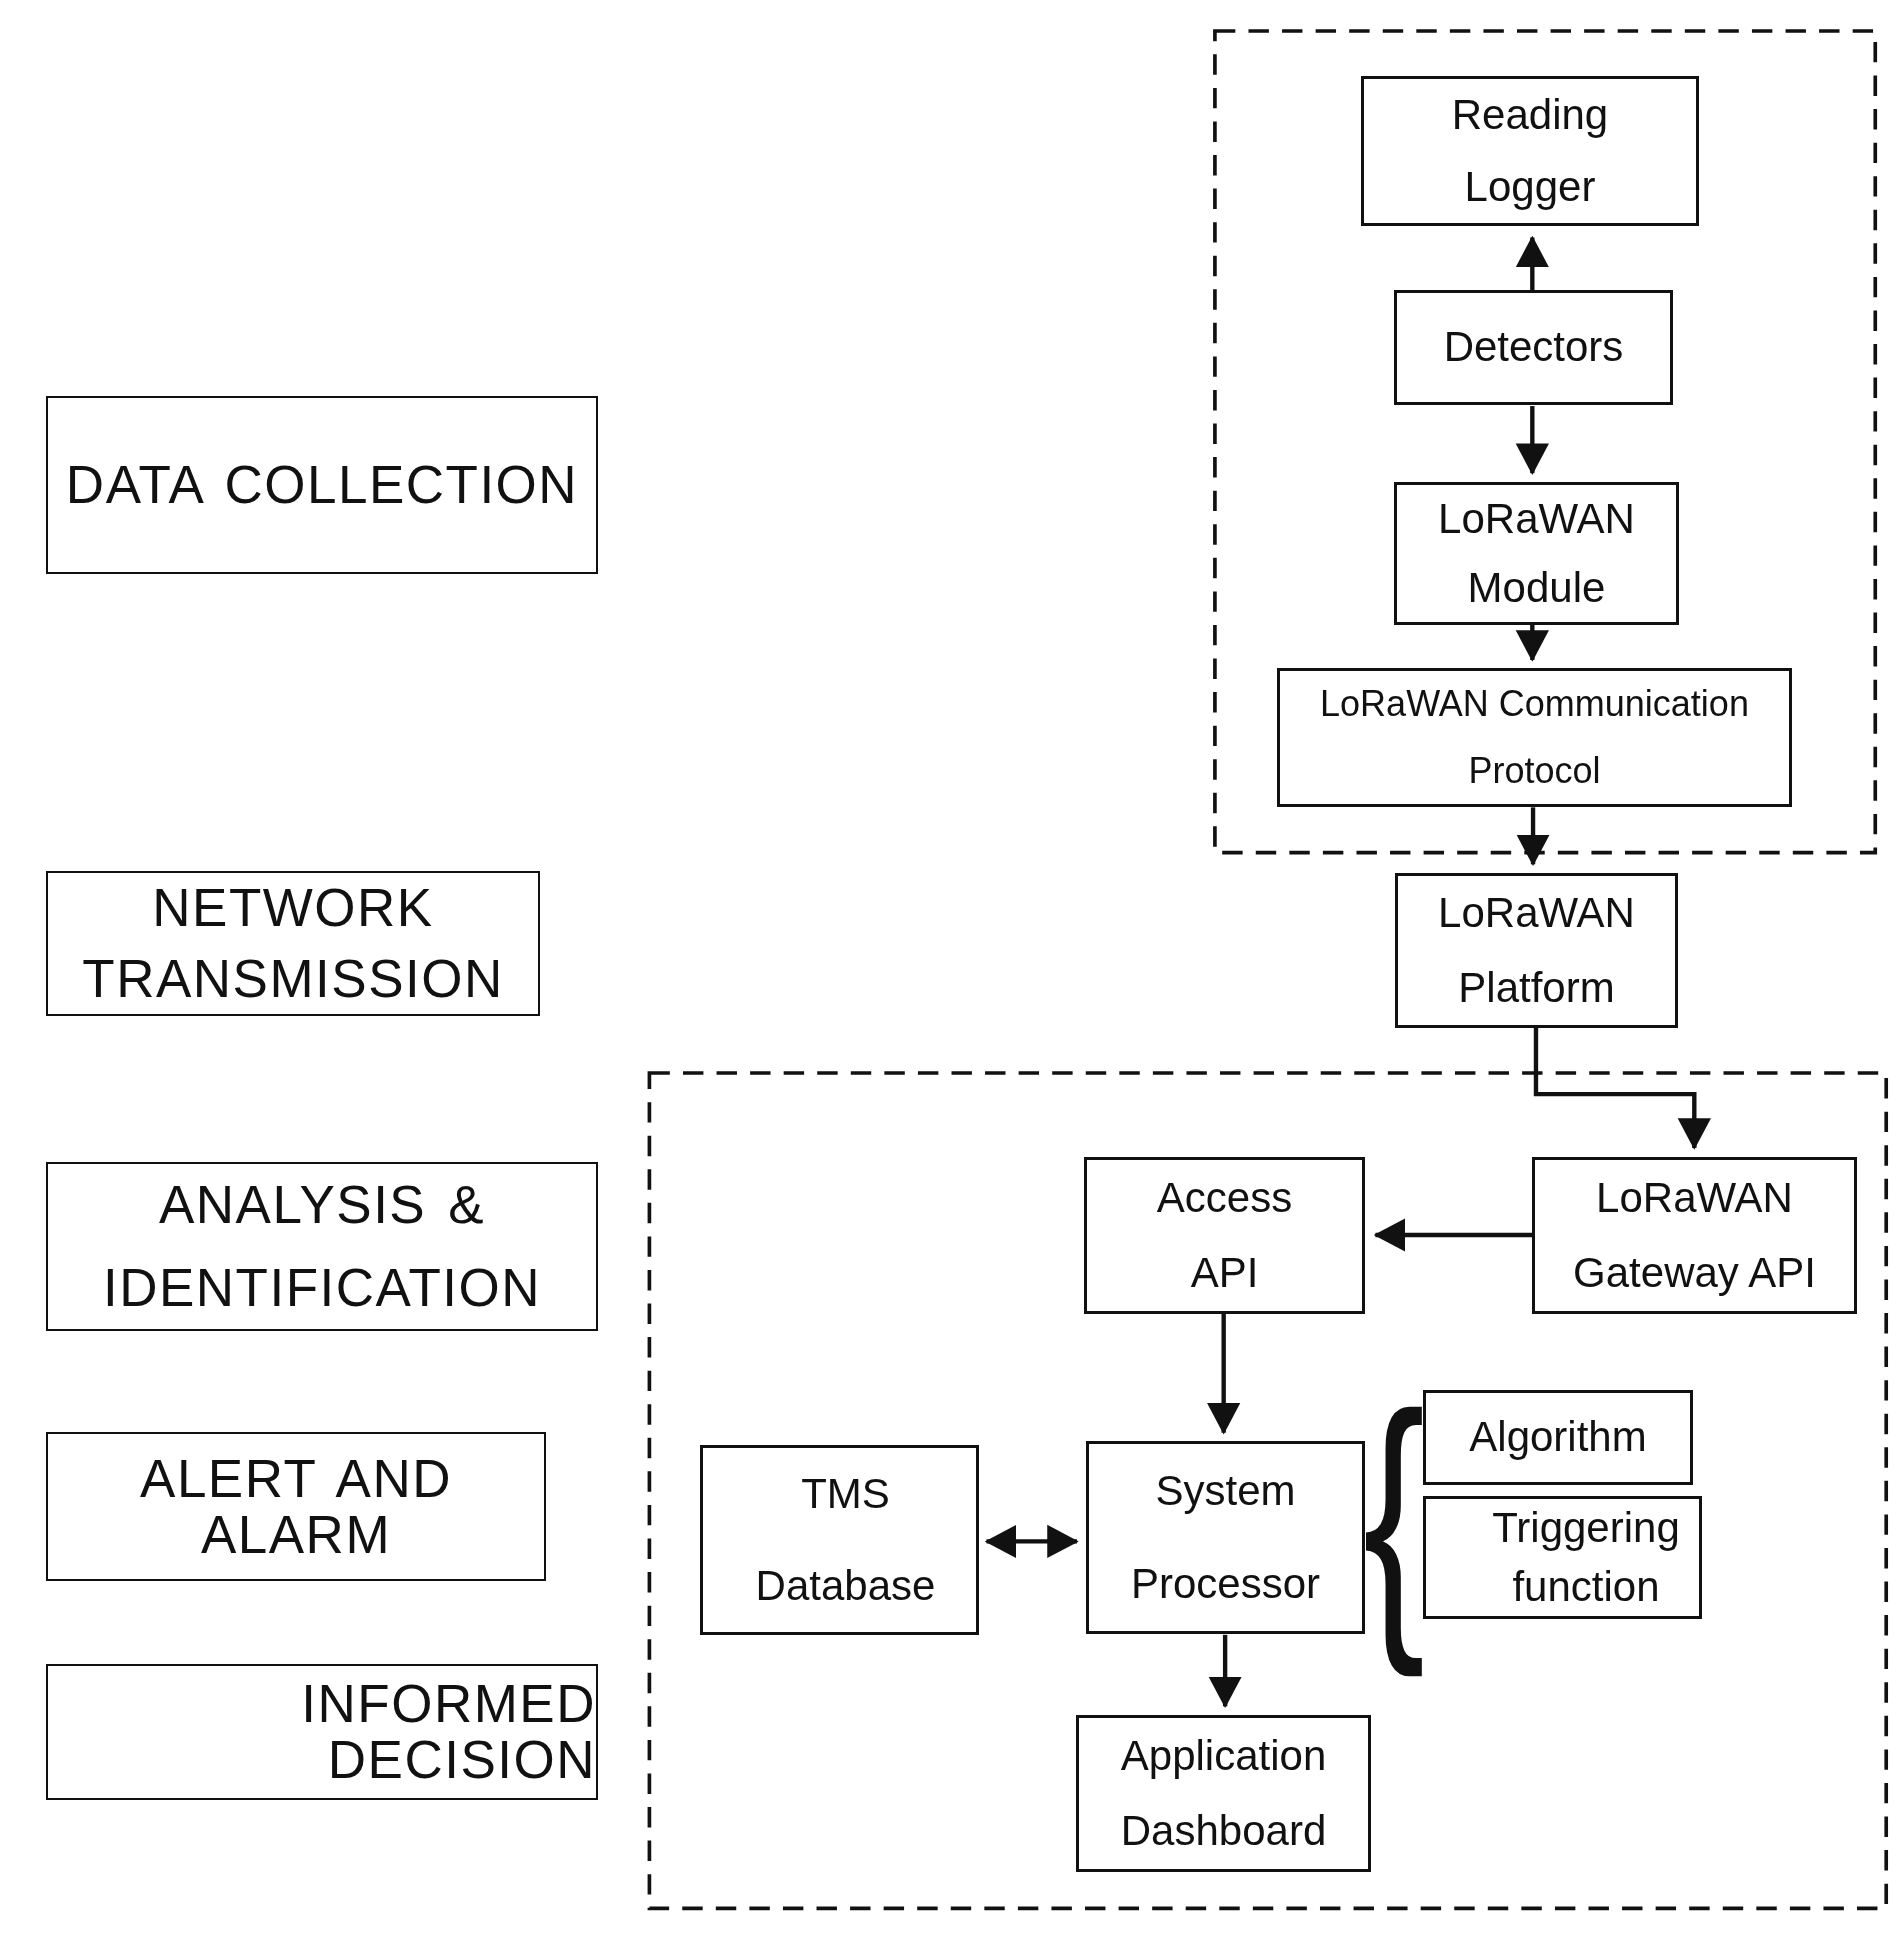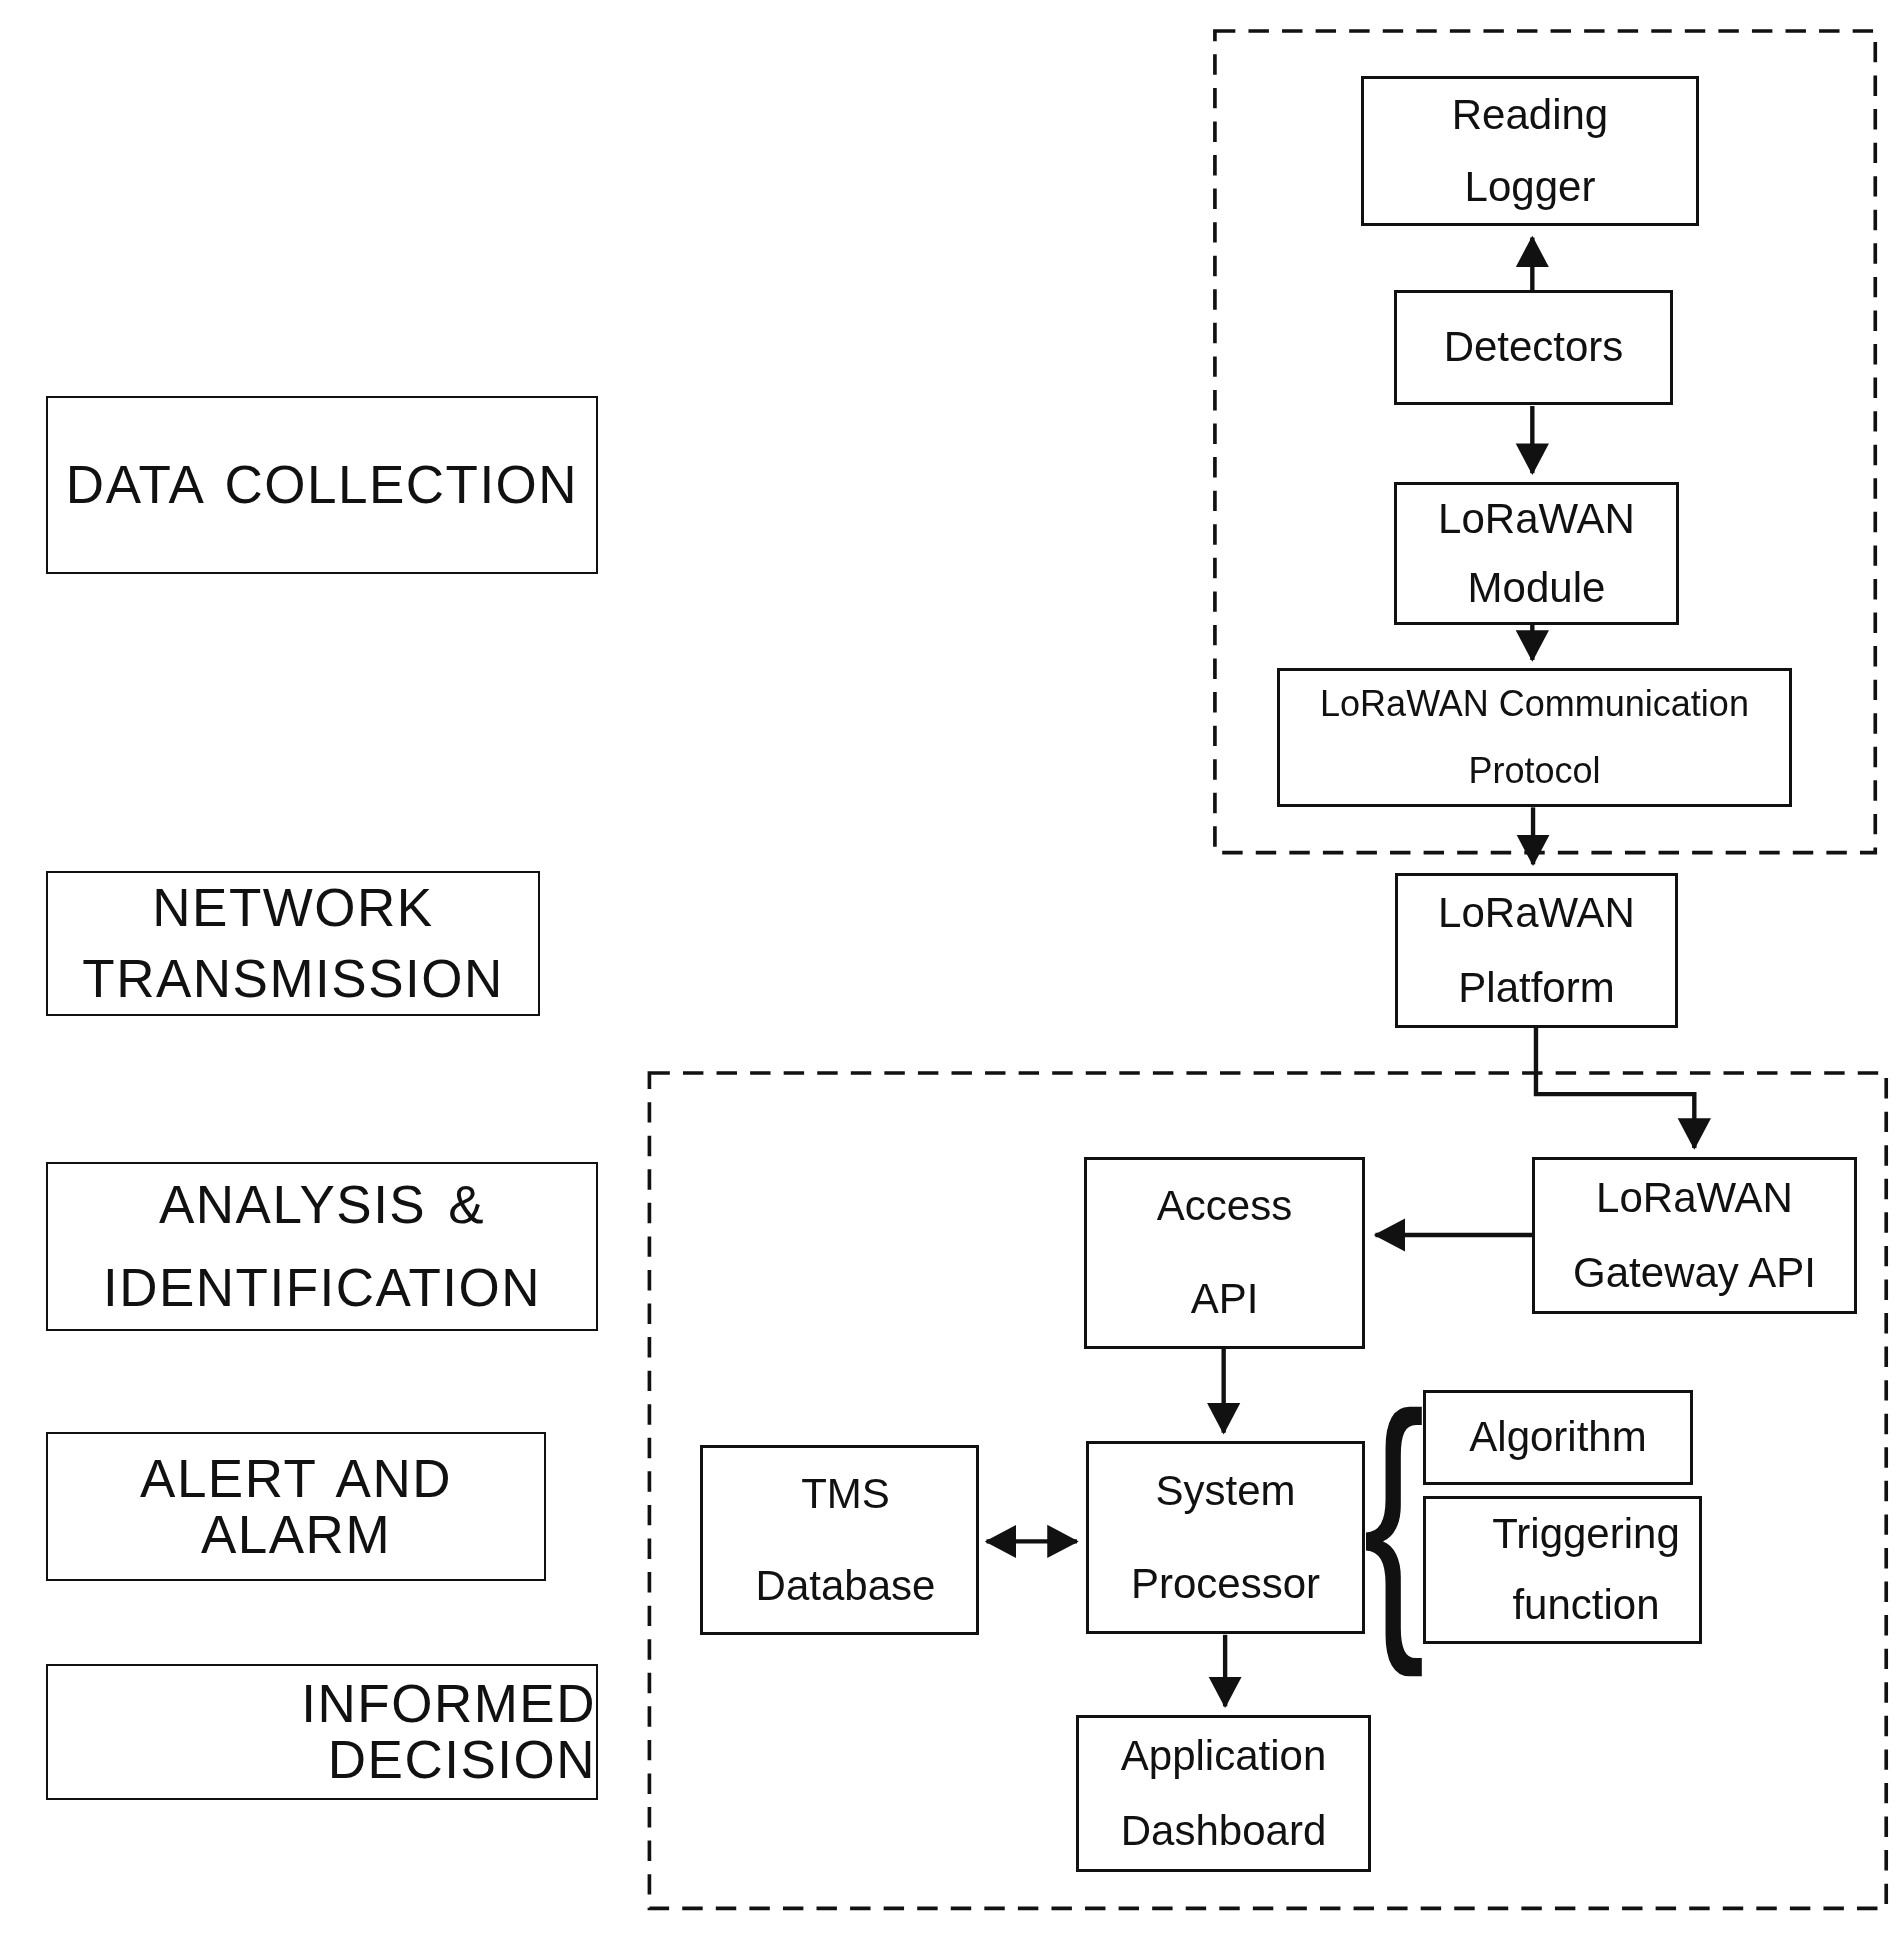--- a/index.html
+++ b/index.html
@@ -91,21 +91,21 @@
   <div class="node" style="left:1395px;top:873px;width:283px;height:155px;">
     <span class="ln">LoRaWAN</span>
     <span class="ln">Platform</span>
   </div>
 
   <div class="node" style="left:1532px;top:1157px;width:325px;height:157px;">
     <span class="ln">LoRaWAN</span>
     <span class="ln">Gateway API</span>
   </div>
 
-  <div class="node" style="left:1084px;top:1157px;width:281px;height:192px;">
+  <div class="node" style="left:1084px;top:1157px;width:281px;height:157px;">
     <span class="ln">Access</span>
     <span class="ln">API</span>
   </div>
 
   <div class="node" style="left:1086px;top:1441px;width:279px;height:193px;">
     <span class="ln">System</span>
     <span class="ln">Processor</span>
   </div>
 
   <div class="node" style="left:700px;top:1445px;width:279px;height:190px;padding-left:12px;">
@@ -114,21 +114,21 @@
   </div>
 
   <div class="brace" style="left:1356px;top:1370px;width:76px;height:292px;">
     <span>{</span>
   </div>
 
   <div class="node single" style="left:1423px;top:1390px;width:270px;height:95px;">
     <span class="ln">Algorithm</span>
   </div>
 
-  <div class="node" style="left:1423px;top:1496px;width:279px;height:148px;padding-left:47px;">
+  <div class="node" style="left:1423px;top:1496px;width:279px;height:123px;padding-left:47px;">
     <span class="ln">Triggering</span>
     <span class="ln">function</span>
   </div>
 
   <div class="node" style="left:1076px;top:1715px;width:295px;height:157px;text-align:right;">
     <span class="ln">Application</span>
     <span class="ln">Dashboard</span>
   </div>
 
 </div>

